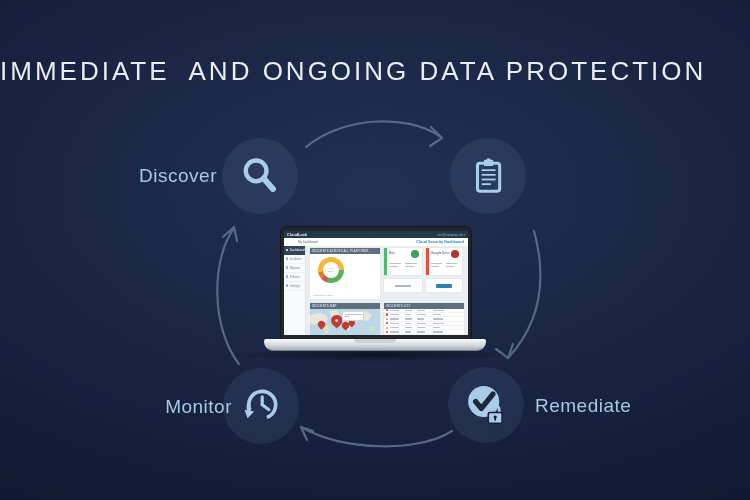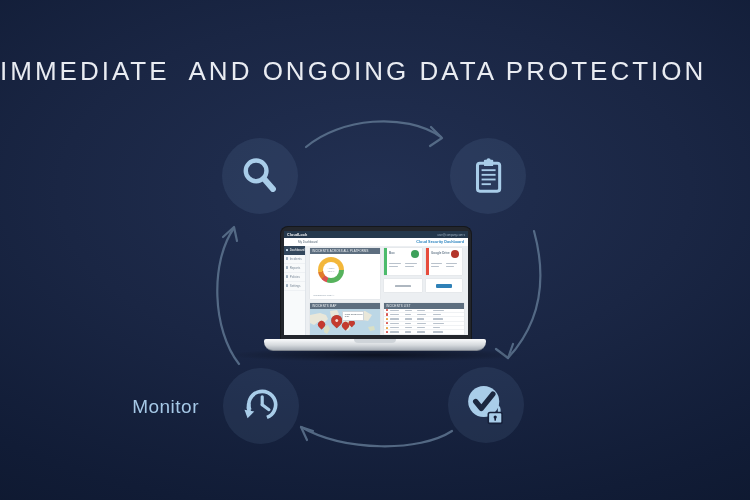--- a/index.html
+++ b/index.html
@@ -123,20 +123,21 @@
       <path d="M 223 237 L 234 227 L 237 241"></path>
     </g>
   </svg>
 
   <div class="node" style="left:222px; top:138px;">
     <svg width="44" height="44" viewBox="0 0 34 34">
       <circle cx="14" cy="13" r="8" stroke="#a9cde9" stroke-width="3.4" fill="none"></circle>
       <line x1="20" y1="19" x2="27" y2="27" stroke="#a9cde9" stroke-width="4.6" stroke-linecap="round"></line>
     </svg>
   </div>
+  <div class="node-label lbl-right" style="right:533px; top:165px;">Discover</div>
 
   <div class="node" style="left:450px; top:138px;">
     <svg width="42" height="42" viewBox="0 0 36 36">
       <rect x="9" y="7" width="19" height="24" rx="2" stroke="#a9cde9" stroke-width="2.6" fill="none"></rect>
       <rect x="14.5" y="4" width="8" height="5.5" rx="1" fill="#a9cde9"></rect>
       <circle cx="18.5" cy="4.5" r="1.8" fill="#a9cde9"></circle>
       <line x1="12.5" y1="13" x2="24.5" y2="13" stroke="#a9cde9" stroke-width="1.6"></line>
       <line x1="12.5" y1="17" x2="24.5" y2="17" stroke="#a9cde9" stroke-width="1.6"></line>
       <line x1="12.5" y1="21" x2="24.5" y2="21" stroke="#a9cde9" stroke-width="1.6"></line>
       <line x1="12.5" y1="25" x2="20.5" y2="25" stroke="#a9cde9" stroke-width="1.6"></line>
@@ -145,34 +146,35 @@
 
   <div class="node" style="left:223px; top:368px;">
     <svg width="44" height="44" viewBox="0 0 36 36">
       <circle cx="19" cy="17" r="11" stroke="#a9cde9" stroke-width="3" fill="none" stroke-dasharray="52 18" stroke-dashoffset="-8" transform="rotate(115 19 17)"></circle>
       <path d="M 8.5 23 A 11 11 0 0 1 8 16" stroke="#a9cde9" stroke-width="3" fill="none"></path>
       <polygon points="4.5,21 12.5,22.5 7,28" fill="#a9cde9"></polygon>
       <line x1="19" y1="17" x2="19" y2="10.5" stroke="#a9cde9" stroke-width="2.6" stroke-linecap="round"></line>
       <line x1="19" y1="17" x2="24.5" y2="21" stroke="#a9cde9" stroke-width="2.6" stroke-linecap="round"></line>
     </svg>
   </div>
-  <div class="node-label lbl-right" style="right:551px; top:396px;">Monitor</div>
+  <div class="node-label lbl-right" style="right:518px; top:396px;">Monitor</div>
 
   <div class="node" style="left:448px; top:367px;">
     <svg width="46" height="46" viewBox="0 0 40 40">
       <circle cx="18" cy="17" r="13.5" fill="#a9cde9"></circle>
       <path d="M 11 17 L 16 23 L 26 10.5" stroke="#1c2840" stroke-width="4.6" fill="none" stroke-linecap="round" stroke-linejoin="round"></path>
       <g>
         <path d="M 24.5 27 v-3 a 3.5 3.5 0 0 1 7 0 v3" stroke="#a9cde9" stroke-width="2.4" fill="none"></path>
         <rect x="22" y="26.5" width="12" height="9.5" rx="1.5" fill="#a9cde9" stroke="#16203a" stroke-width="1.4"></rect>
         <circle cx="28" cy="30.5" r="1.4" fill="#16203a"></circle>
         <rect x="27.3" y="31" width="1.4" height="2.6" fill="#16203a"></rect>
       </g>
     </svg>
   </div>
+  <div class="node-label" style="left:535px; top:395px;">Remediate</div>
 
   <div class="laptop-shadow"></div>
   <div class="bezel"></div>
   <div class="screen">
     <div class="dtopbar">
       <span class="dlogo">CloudLock</span>
       <span class="duser">user@company.com ▾</span>
     </div>
     <div class="dsub">
       <span class="dbc">My Dashboard</span>

